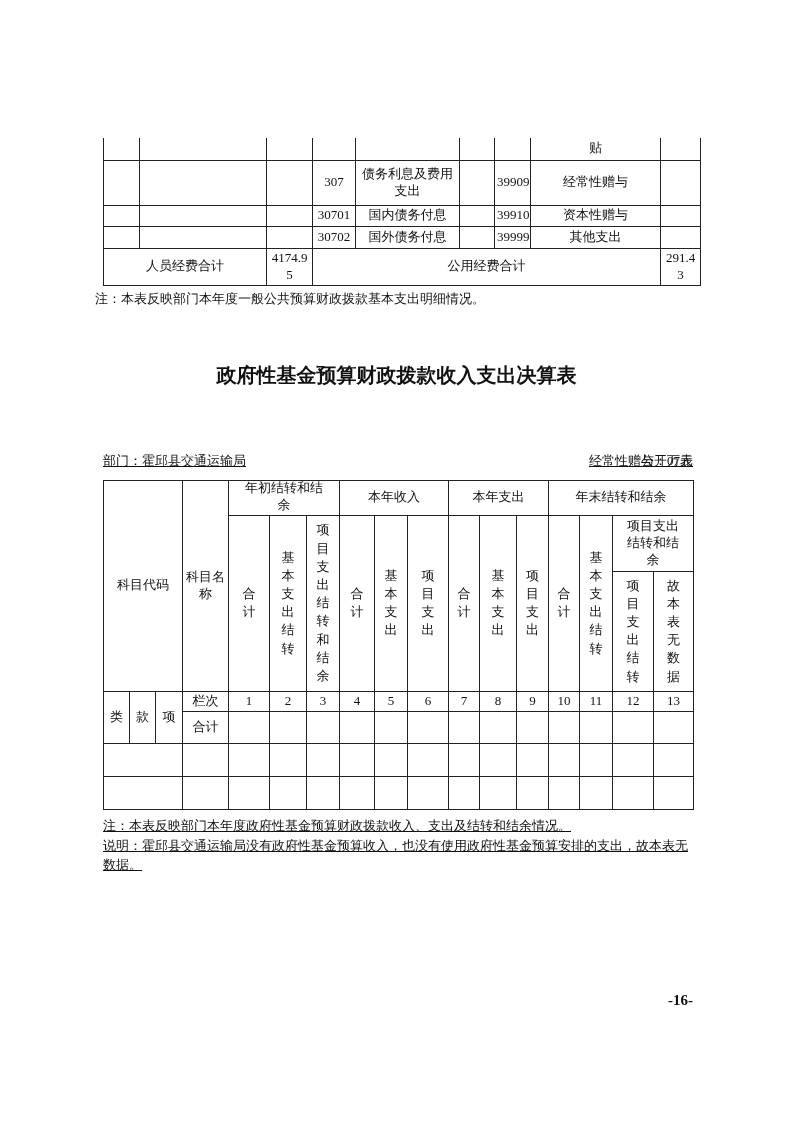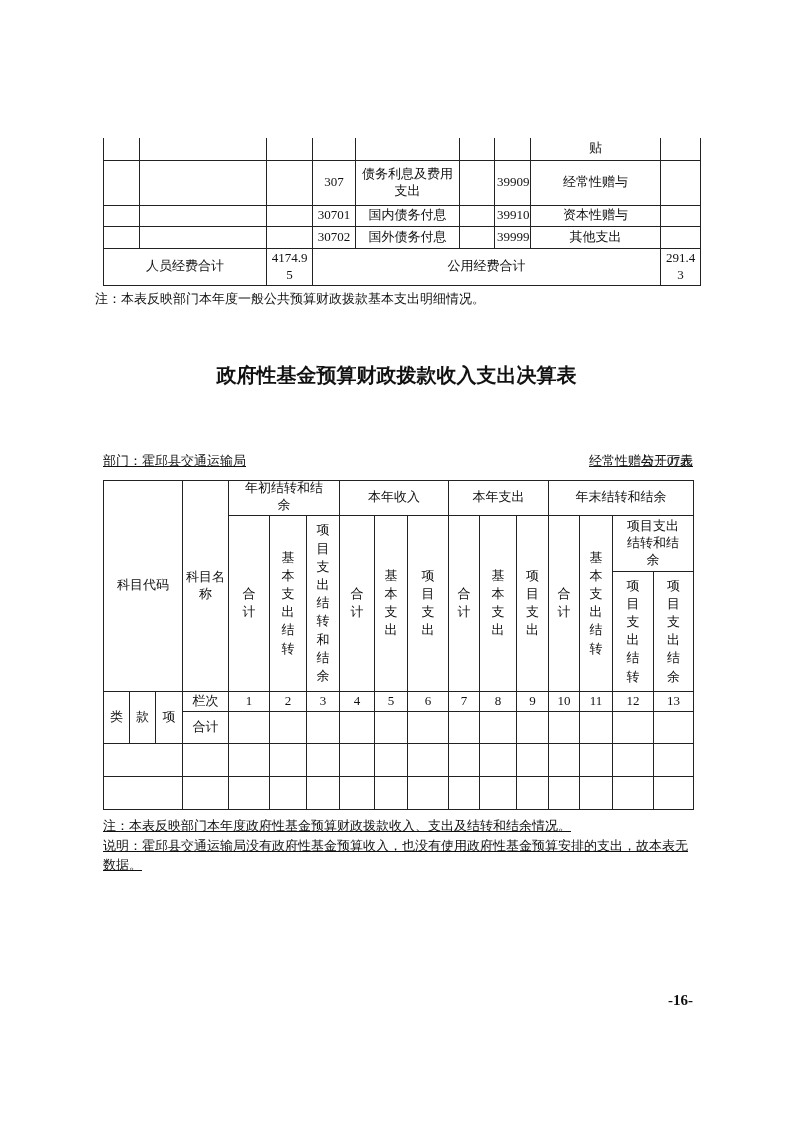--- a/index.html
+++ b/index.html
@@ -148,21 +148,21 @@
       <th rowspan="2"><span class="vtext">项目支出</span></th>
       <th rowspan="2"><span class="vtext">合计</span></th>
       <th rowspan="2"><span class="vtext">基本支出</span></th>
       <th rowspan="2"><span class="vtext">项目支出</span></th>
       <th rowspan="2"><span class="vtext">合计</span></th>
       <th rowspan="2"><span class="vtext">基本支出结转</span></th>
       <th colspan="2"><span class="sw">项目支出结转和结余</span></th>
     </tr>
     <tr style="height:120px">
       <th><span class="vtext">项目支出结转</span></th>
-      <th><span class="vtext">项目支出结余</span></th>
+      <th><span class="vtext">故本表无数据</span></th>
     </tr>
     <tr style="height:20px">
       <td rowspan="2">类</td>
       <td rowspan="2">款</td>
       <td rowspan="2">项</td>
       <td>栏次</td>
       <td>1</td>
       <td>2</td>
       <td>3</td>
       <td>4</td>

